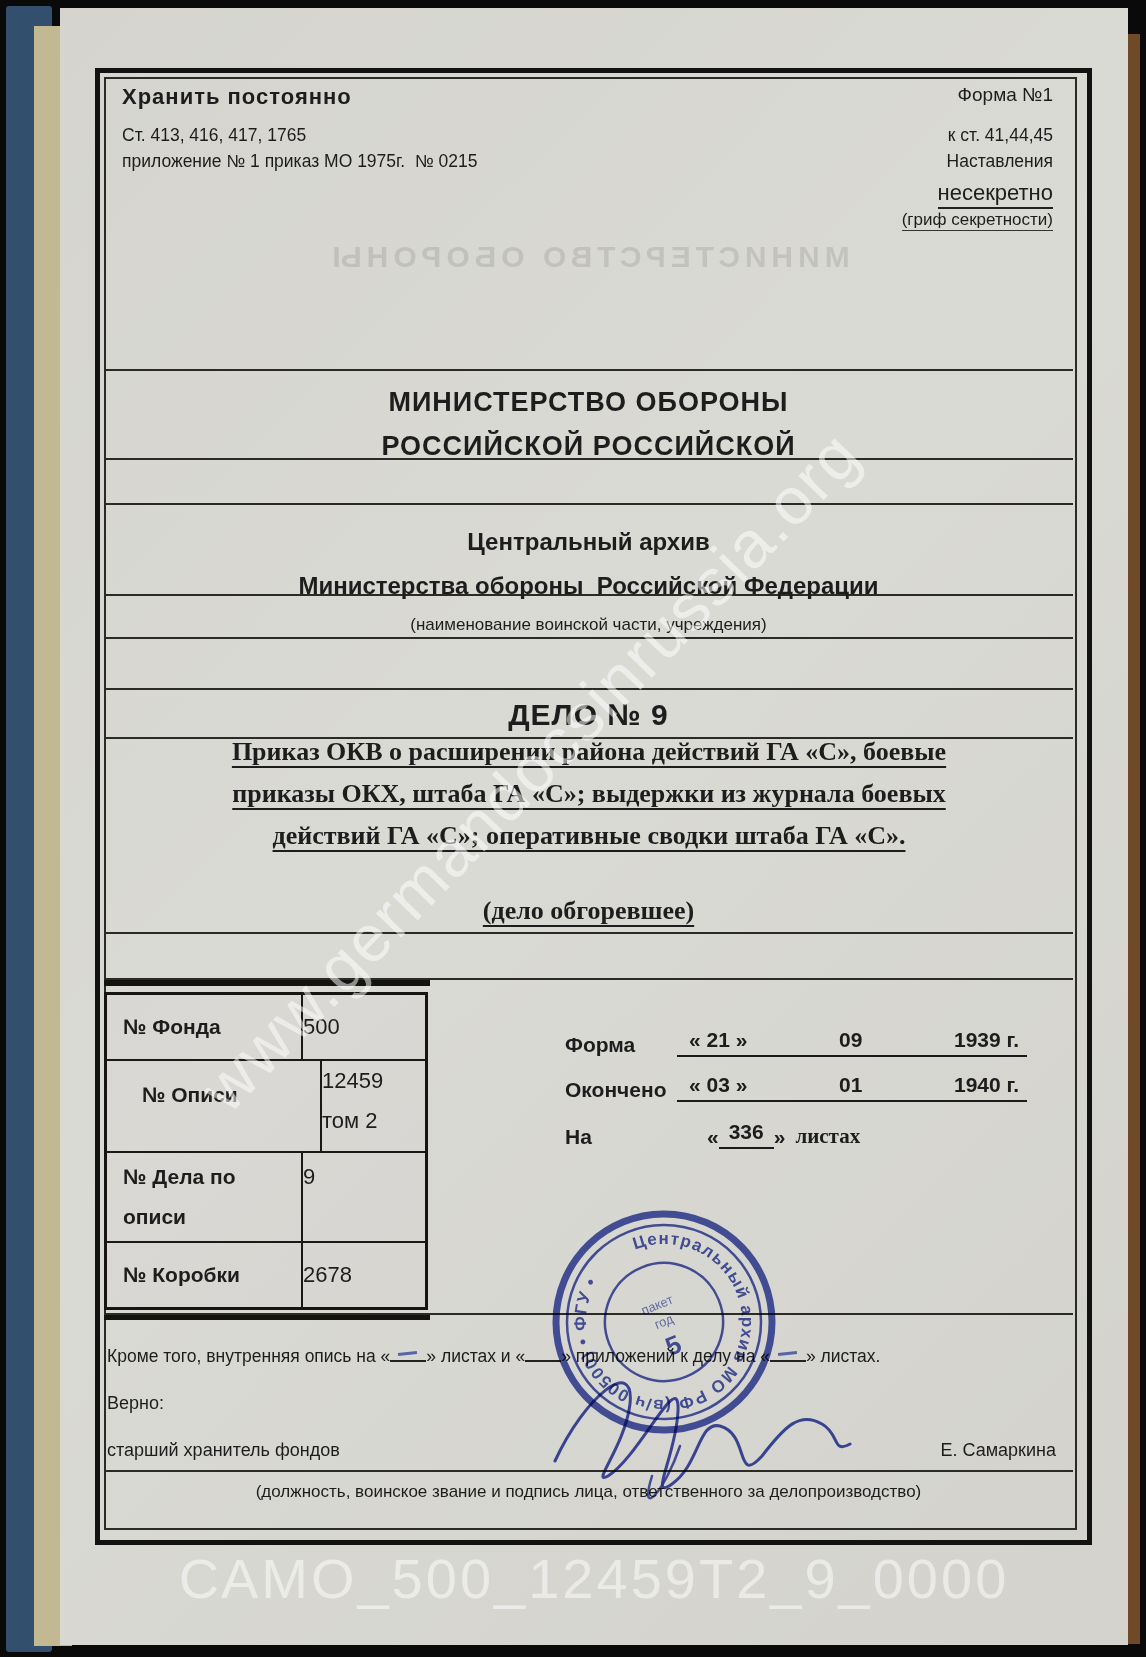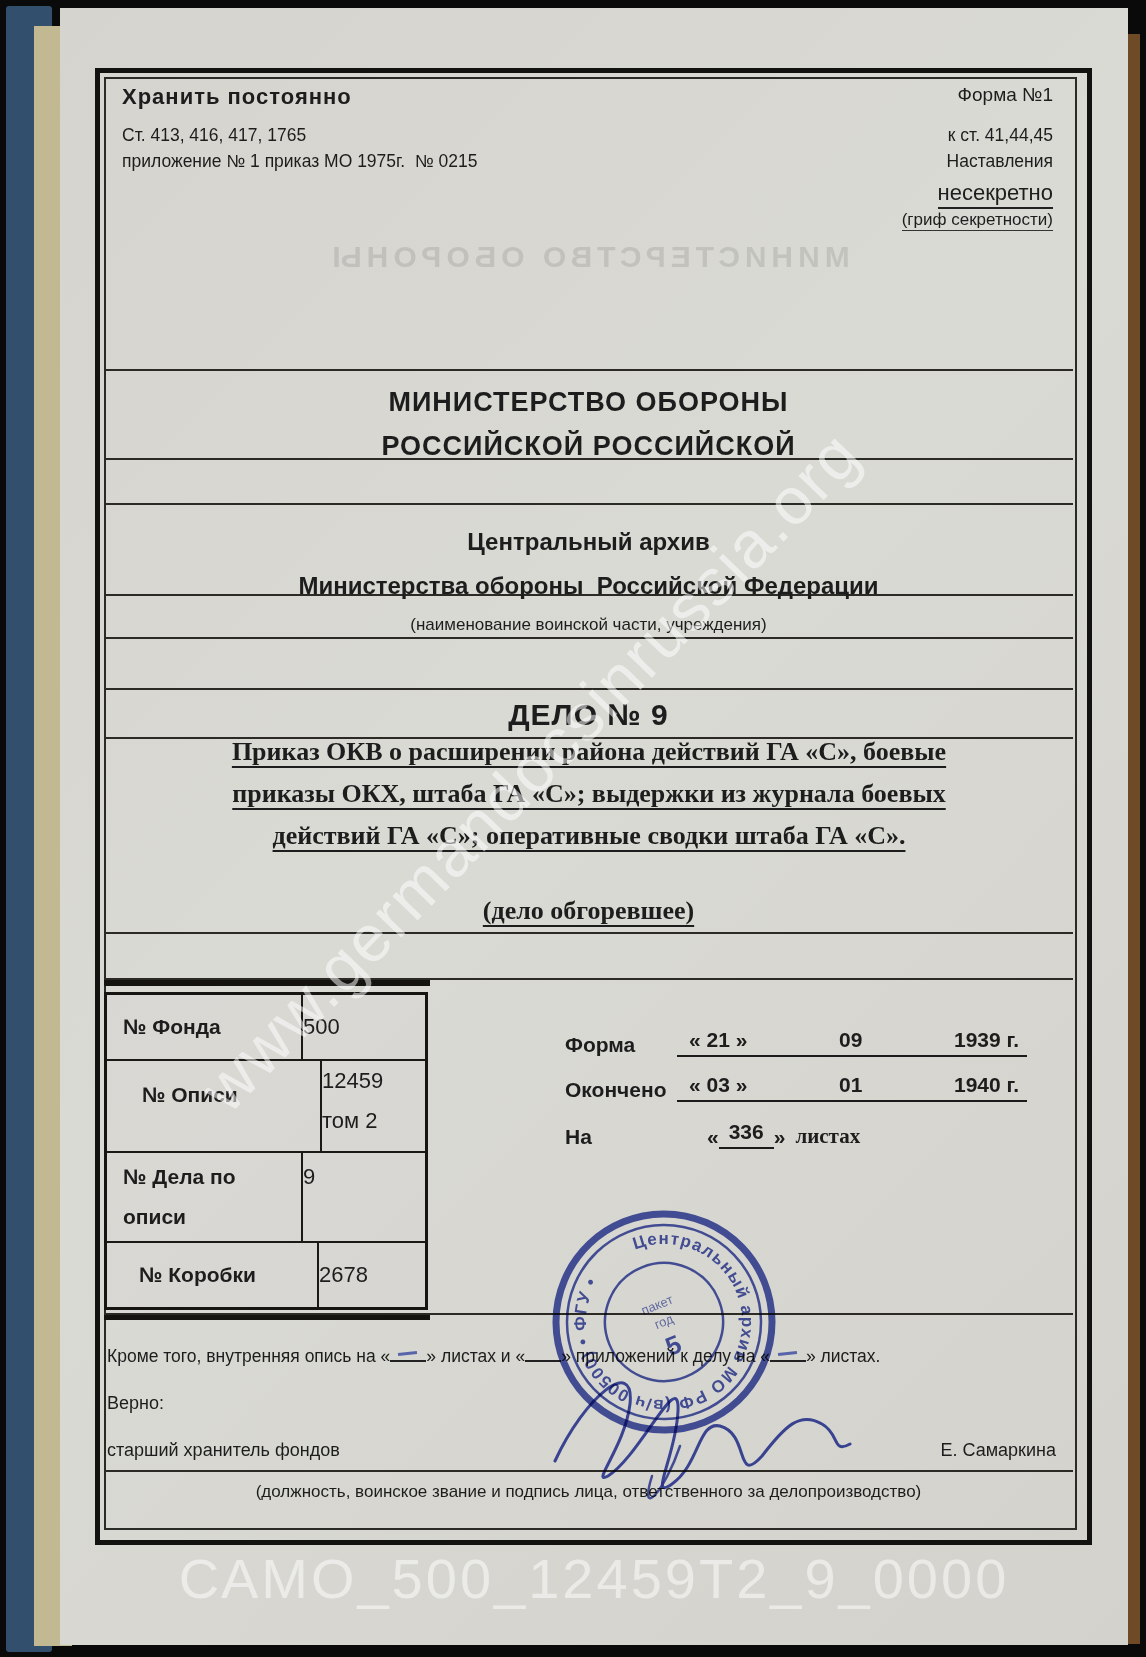--- a/index.html
+++ b/index.html
@@ -30,21 +30,21 @@
   .case-title{top:723px;left:80px;right:90px;text-align:center;font-size:26px;font-weight:700;line-height:42px;text-decoration:underline;text-underline-offset:6px;}
   .condition{top:888px;font-size:26px;font-weight:700;text-decoration:underline;text-underline-offset:6px;}
   .reg-table{left:44px;top:984px;width:324px;border:3px solid #161512;background:rgba(214,213,208,0.35);box-sizing:border-box;}
   .reg-row{display:flex;border-bottom:2px solid #1a1915;}
   .reg-row:last-child{border-bottom:none;}
   .reg-label{width:194px;padding:0 6px 0 16px;font-weight:700;font-size:21px;line-height:40px;box-sizing:border-box;}
   .reg-value{flex:1;border-left:2px solid #1a1915;text-align:left;font-weight:400;font-size:22px;line-height:40px;}
   .r1{height:64px;}.r1 .reg-label,.r1 .reg-value{padding-top:12px;}
   .r2{height:90px;}.r2 .reg-label{padding-top:14px;margin-left:19px;}.r2 .reg-value{}
   .r3{height:88px;}.r3 .reg-label{padding-top:4px;}.r3 .reg-value{padding-top:4px;}
-  .r4{height:64px;margin-left:16px;}.r4 .reg-label,.r4 .reg-value{padding-top:12px;}
+  .r4{height:64px;}.r4 .reg-label,.r4 .reg-value{padding-top:12px;}
   .date-row{left:505px;top:0;font-size:21px;font-weight:700;display:flex;align-items:flex-end;}
   .date-label{width:112px;display:inline-block;}
   .dvals{display:inline-flex;width:330px;justify-content:space-between;border-bottom:2px solid #1b1b1b;padding:0 8px 3px 12px;align-items:center;}
   .sheetnum{border-bottom:2px solid #1b1b1b;padding:0 10px 3px 10px;}
   .note{left:47px;right:55px;top:1337px;font-size:17.5px;}
   .blank{display:inline-block;width:36px;height:15px;border-bottom:2px solid #222;position:relative;vertical-align:baseline;}
   .inkdash{position:absolute;left:8px;top:7px;width:19px;height:3px;background:#3847a0;transform:rotate(-6deg);opacity:.8;}
   .verno{left:47px;top:1385px;font-size:18px;}
   .keeper{left:47px;top:1432px;font-size:18px;}
   .keeper-name{right:72px;top:1432px;font-size:18px;text-align:right;}

